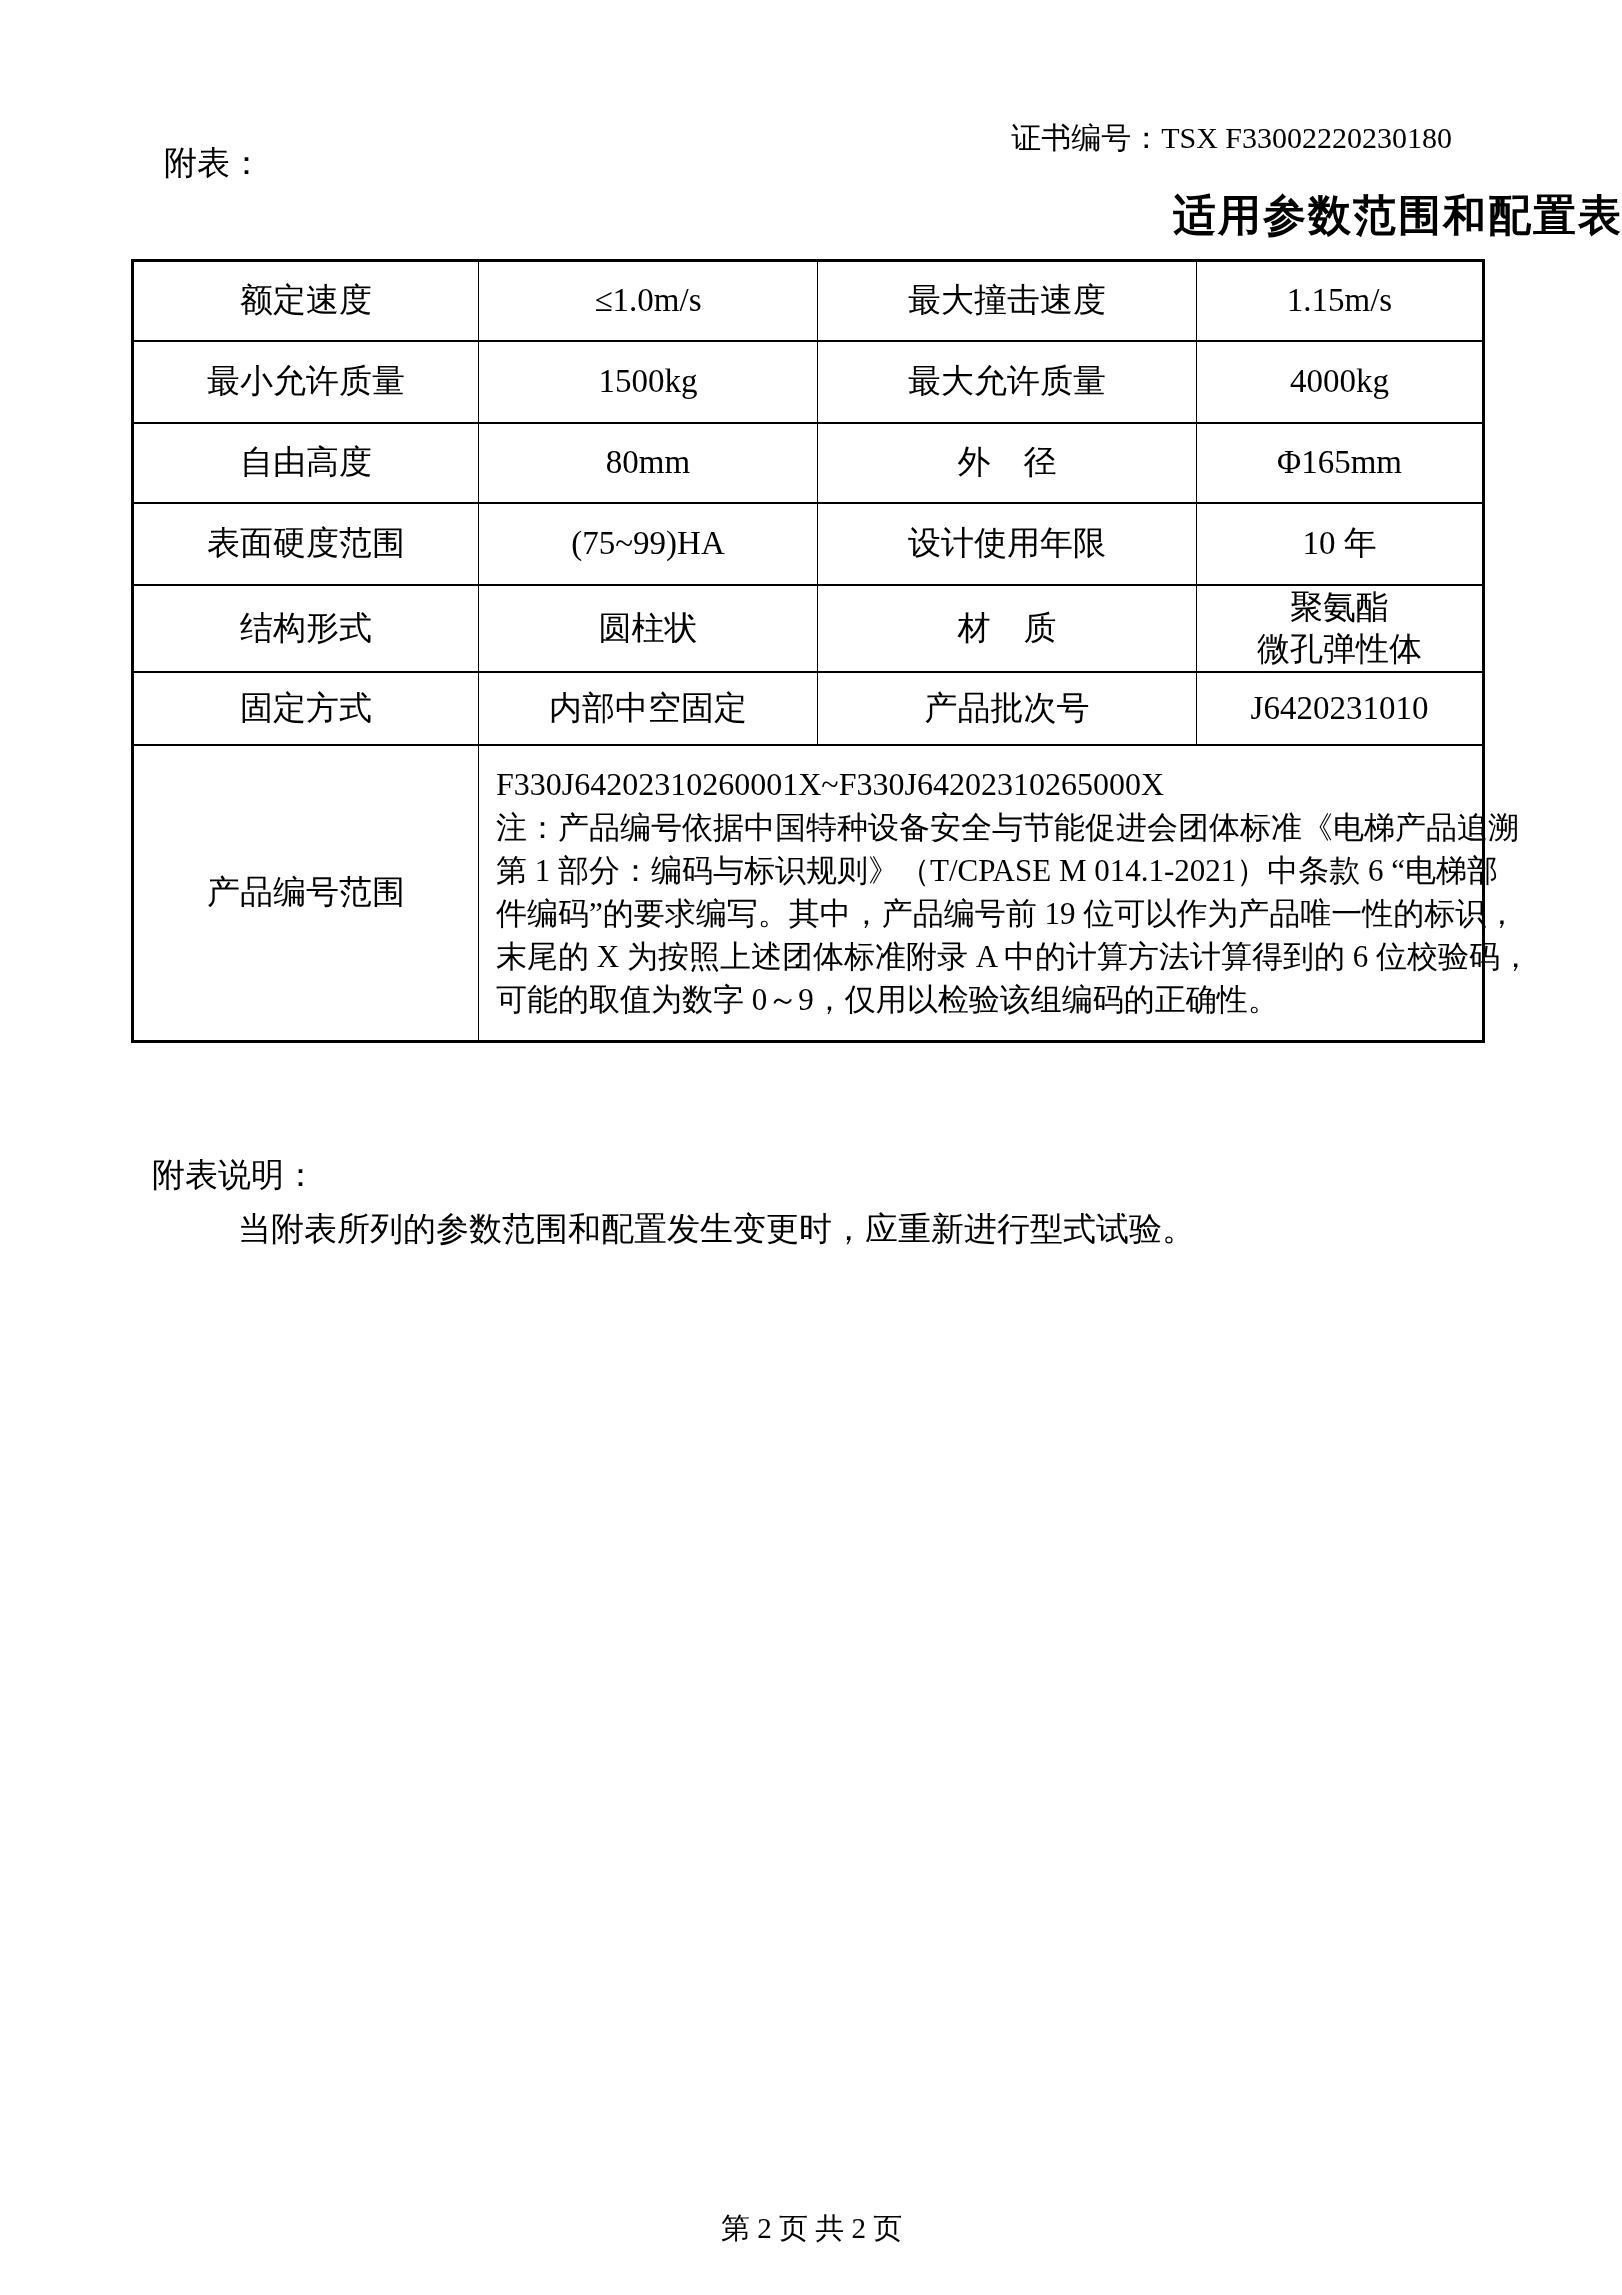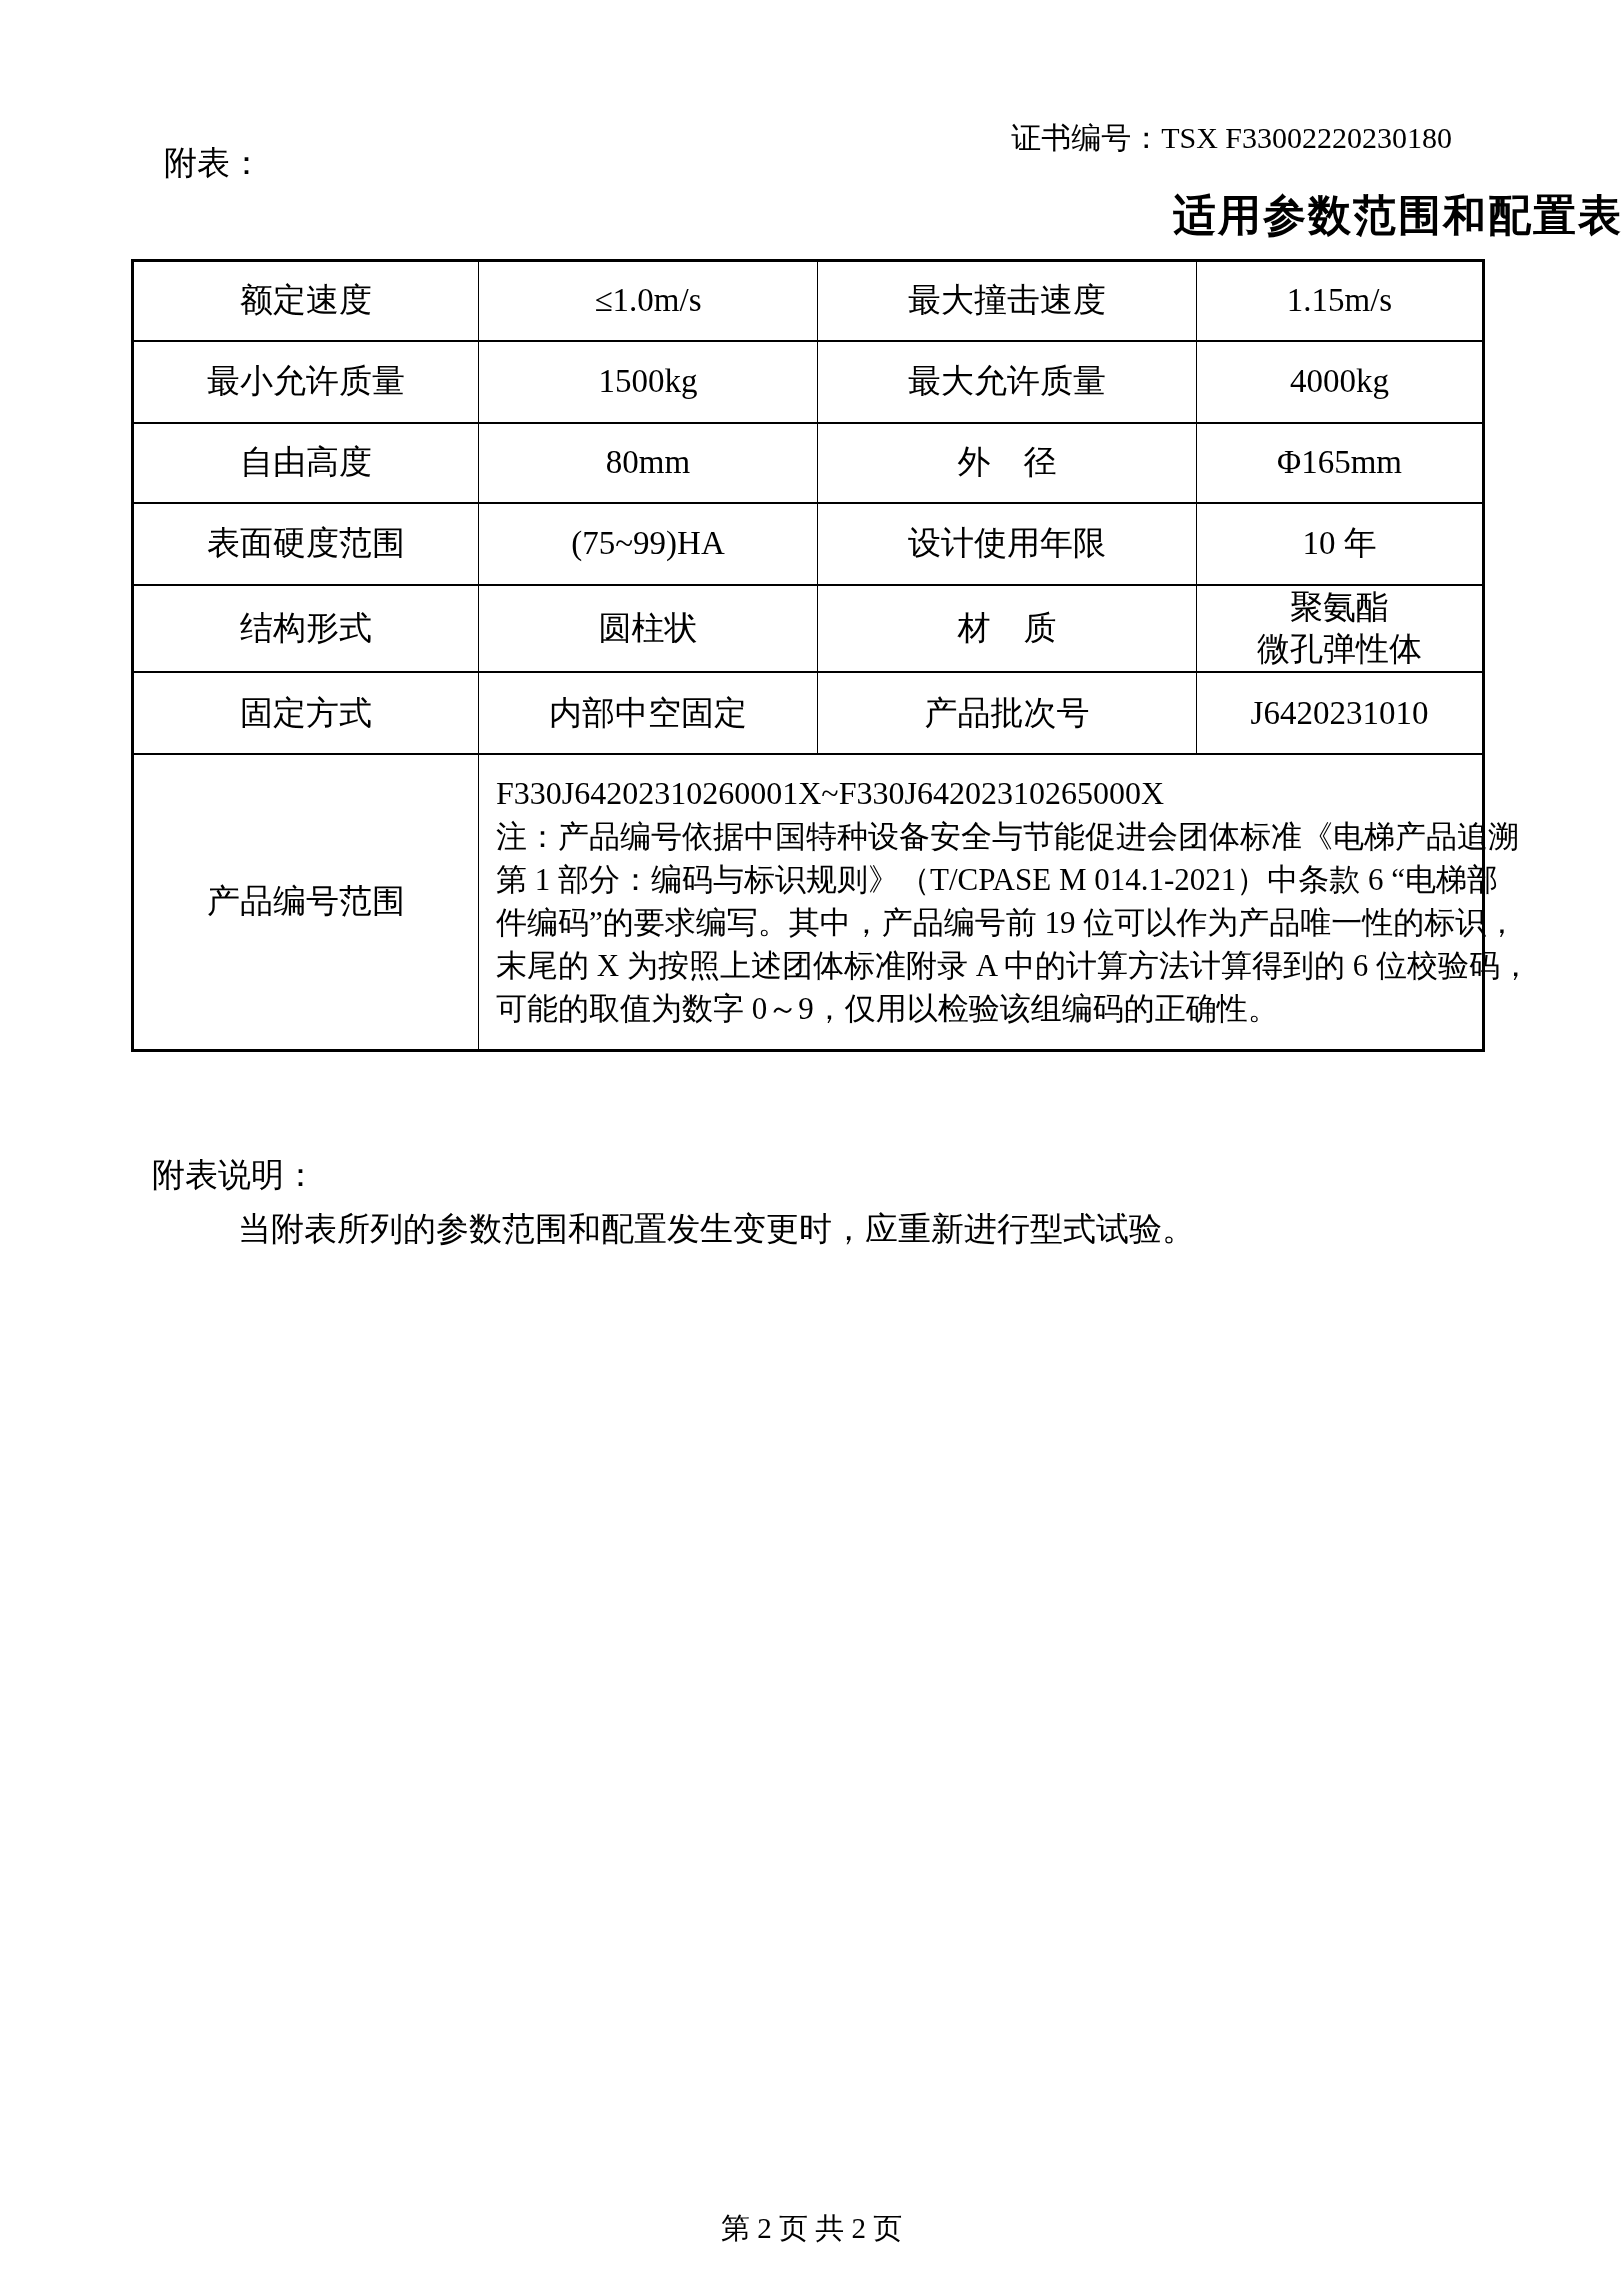--- a/index.html
+++ b/index.html
@@ -65,21 +65,21 @@
     font-size: 33px;
     line-height: 1.25;
     padding: 0;
   }
 
   tr.row-std-1 { height: 80px; }
   tr.row-std-2 { height: 82px; padding-left: 36px; }
   tr.row-std-3 { height: 80px; border-radius: 19px; }
   tr.row-std-4 { height: 82px; }
   tr.row-std-5 { height: 74px; }
-  tr.row-std-6 { height: 82px; }
+  tr.row-std-6 { height: 73px; }
   tr.row-product { height: 296px; }
   tr.row-env { height: 82px; }
 
   td.product-content-cell {
     text-align: left;
     vertical-align: top;
     padding: 17px 14.4px 0 17px;
   }
   .product-range-line {
     font-size: 32px;

